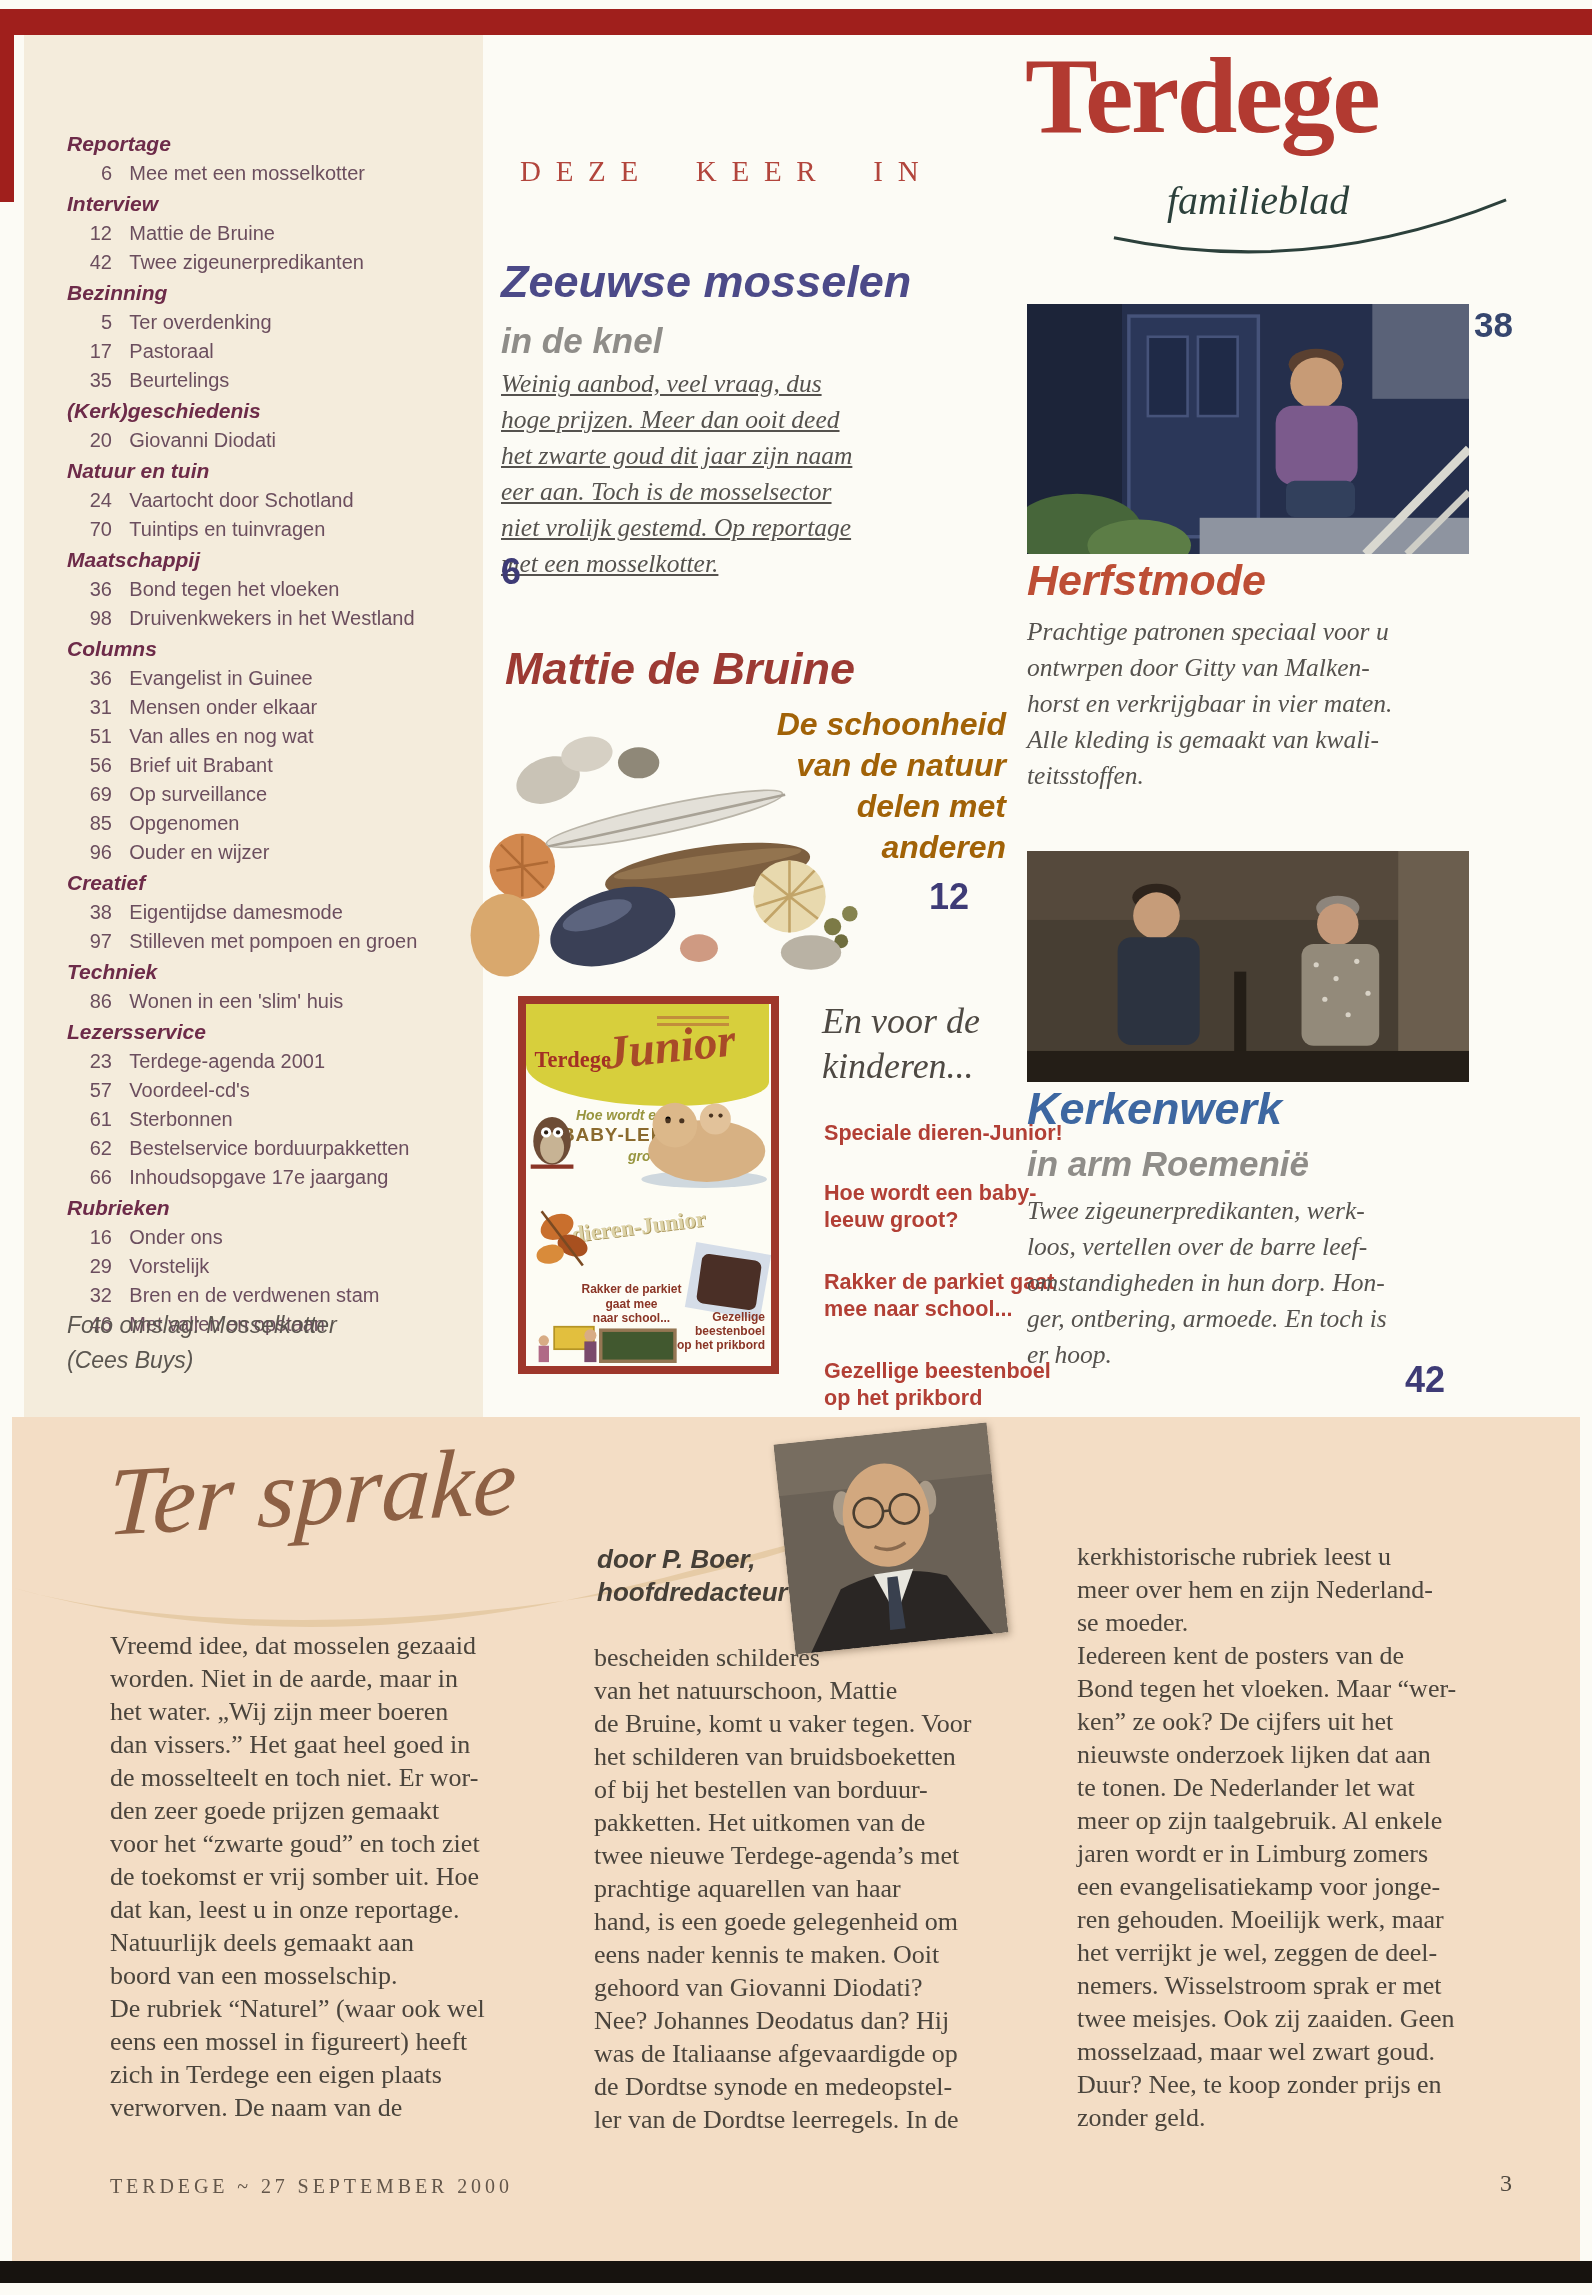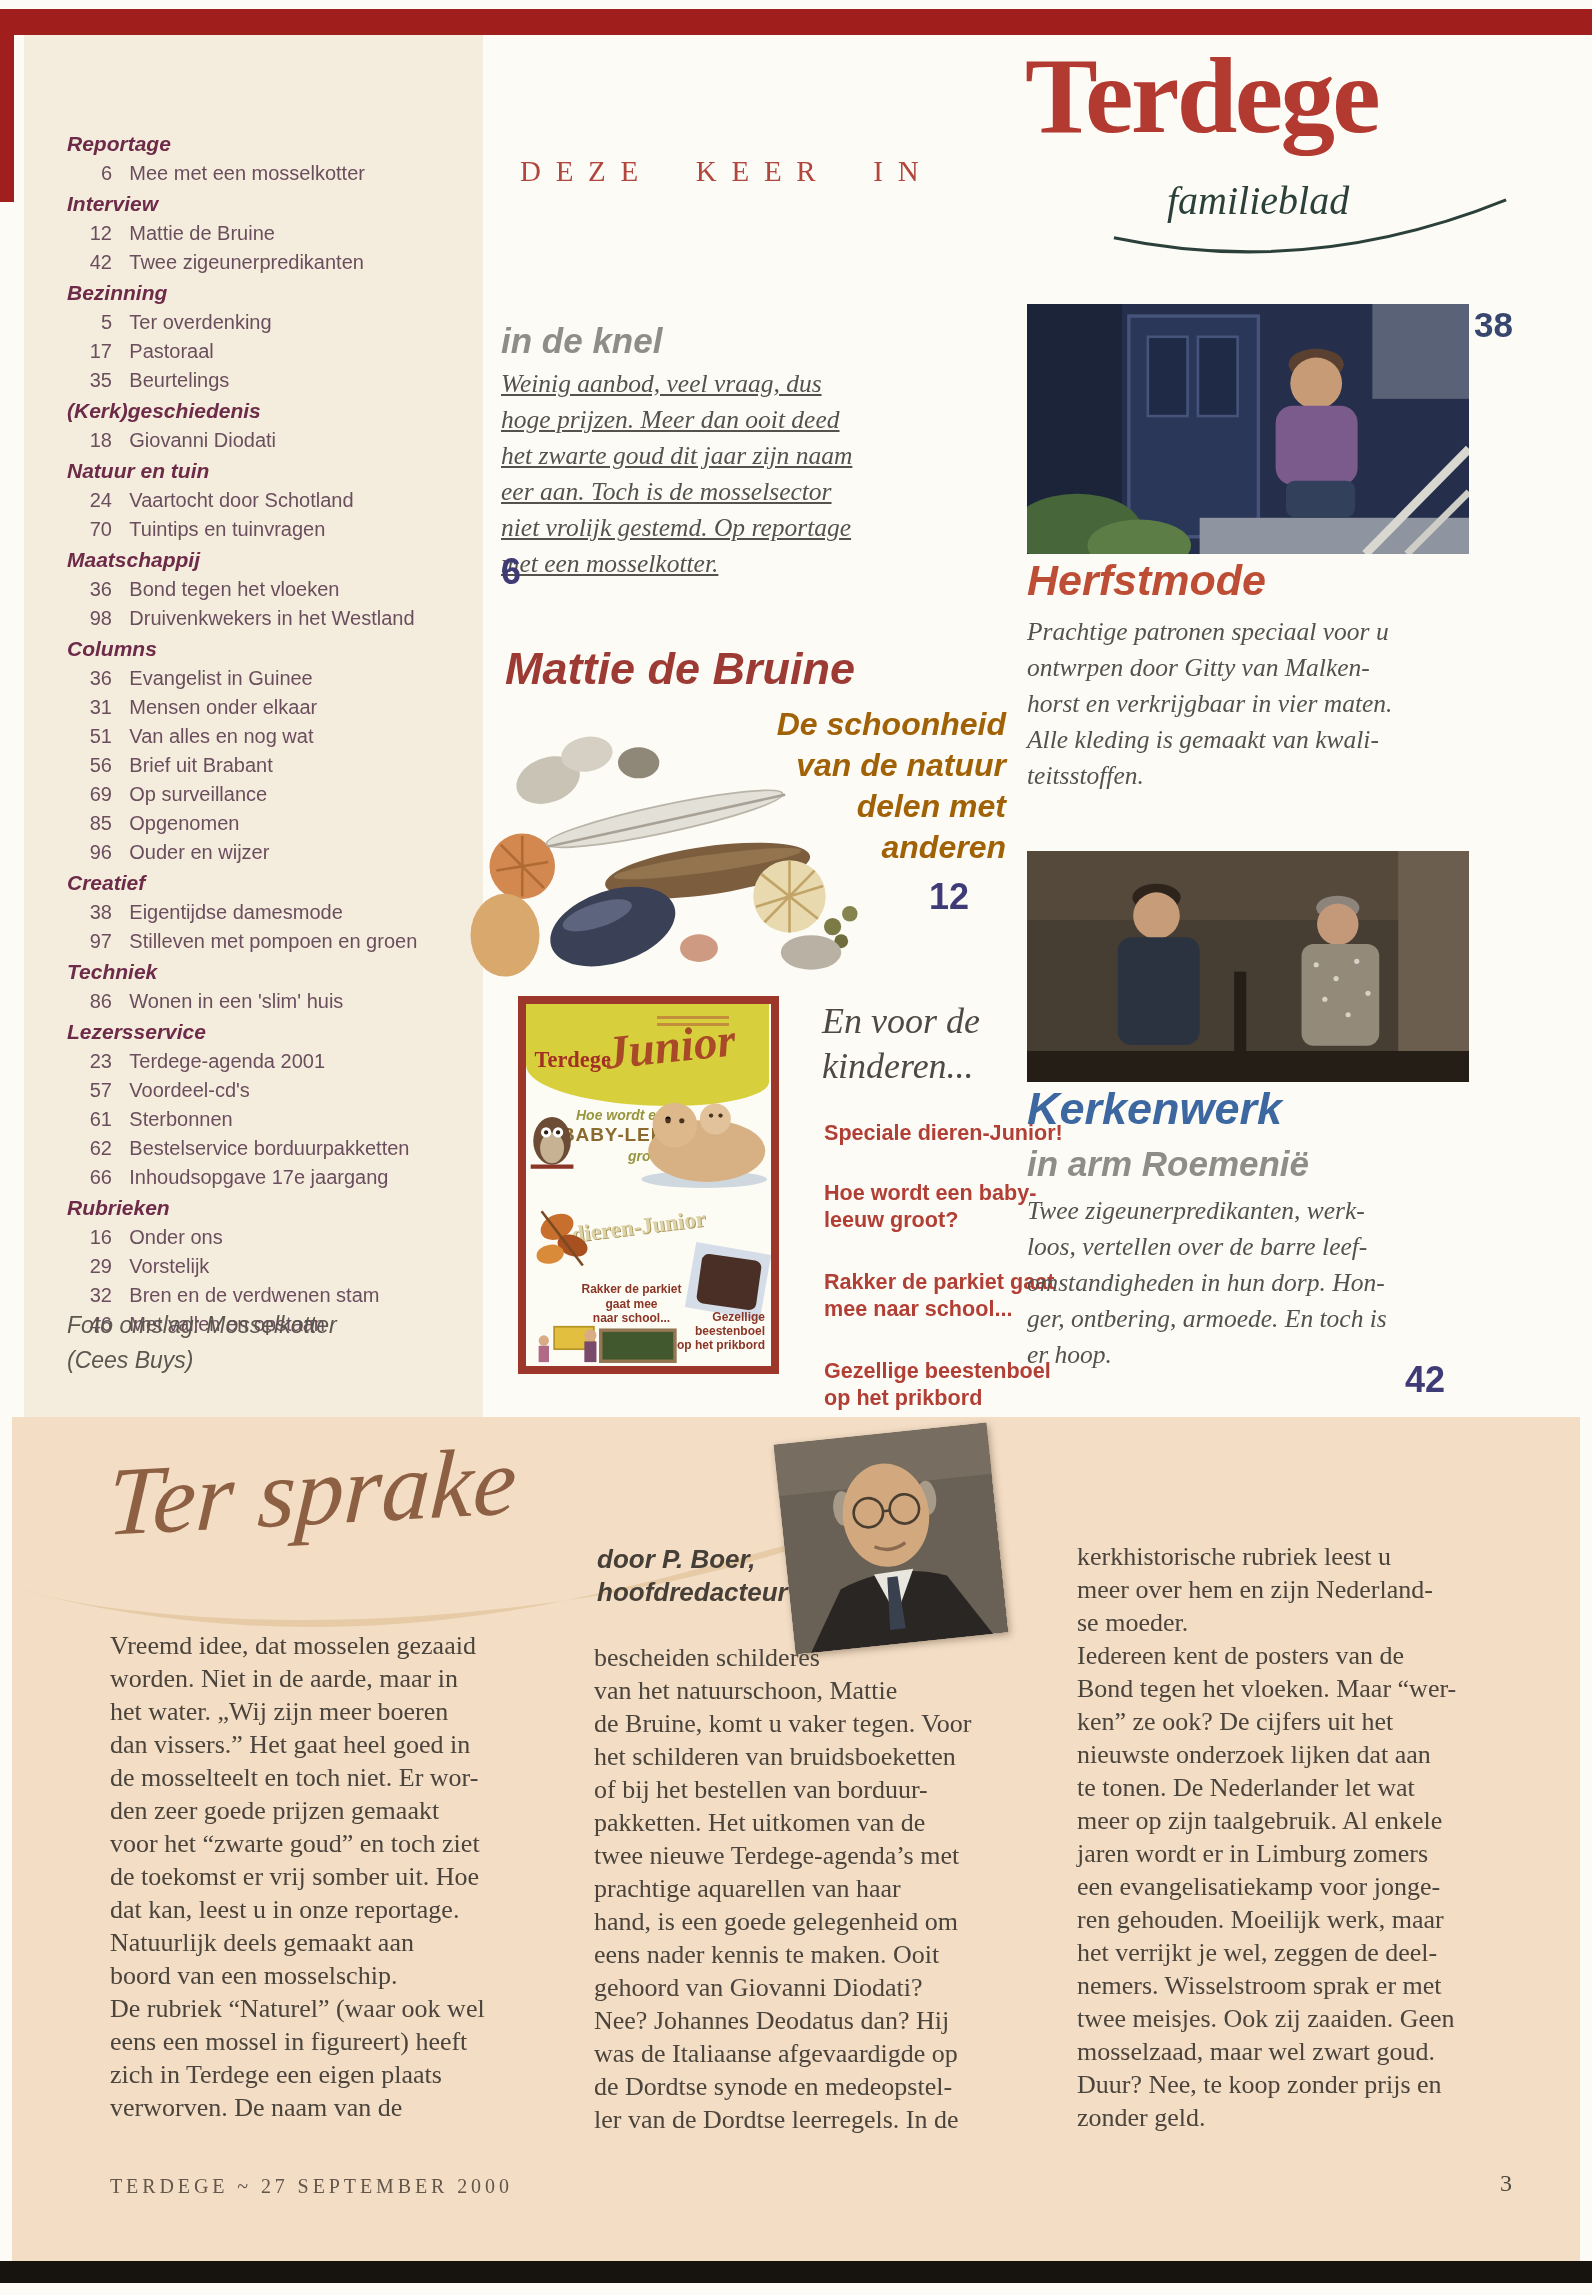--- a/index.html
+++ b/index.html
@@ -131,21 +131,21 @@
       <div class="toc-row">
         <span class="toc-num">17</span>
         <span class="toc-label">Pastoraal</span>
       </div>
       <div class="toc-row">
         <span class="toc-num">35</span>
         <span class="toc-label">Beurtelings</span>
       </div>
       <div class="toc-heading">(Kerk)geschiedenis</div>
       <div class="toc-row">
-        <span class="toc-num">18</span>
+        <span class="toc-num">20</span>
         <span class="toc-label">Giovanni Diodati</span>
       </div>
       <div class="toc-heading">Natuur en tuin</div>
       <div class="toc-row">
         <span class="toc-num">24</span>
         <span class="toc-label">Vaartocht door Schotland</span>
       </div>
       <div class="toc-row">
         <span class="toc-num">70</span>
         <span class="toc-label">Tuintips en tuinvragen</span>
@@ -244,20 +244,21 @@
   <div class="cover-credit ml">Foto omslag: Mosselkotter
 (Cees Buys)</div>
 
   <div class="kicker">DEZE KEER IN</div>
   <div class="logo">Terdege</div>
   <div class="logo-sub">familieblad</div>
   <svg class="logo-swoosh" width="414" height="86" viewBox="0 0 480 100">
     <path d="M 12 52 Q 240 100 468 8" fill="none" stroke="#2c403b" stroke-width="3.5"></path>
   </svg>
 
+  <div class="z-title">Zeeuwse mosselen</div>
   <div class="z-sub">in de knel</div>
   <div class="z-body ml">Weinig aanbod, veel vraag, dus
 hoge prijzen. Meer dan ooit deed
 het zwarte goud dit jaar zijn naam
 eer aan. Toch is de mosselsector
 niet vrolijk gestemd. Op reportage
 met een mosselkotter.</div>
   <div class="z-page">6</div>
 
   <div class="m-title">Mattie de Bruine</div>

